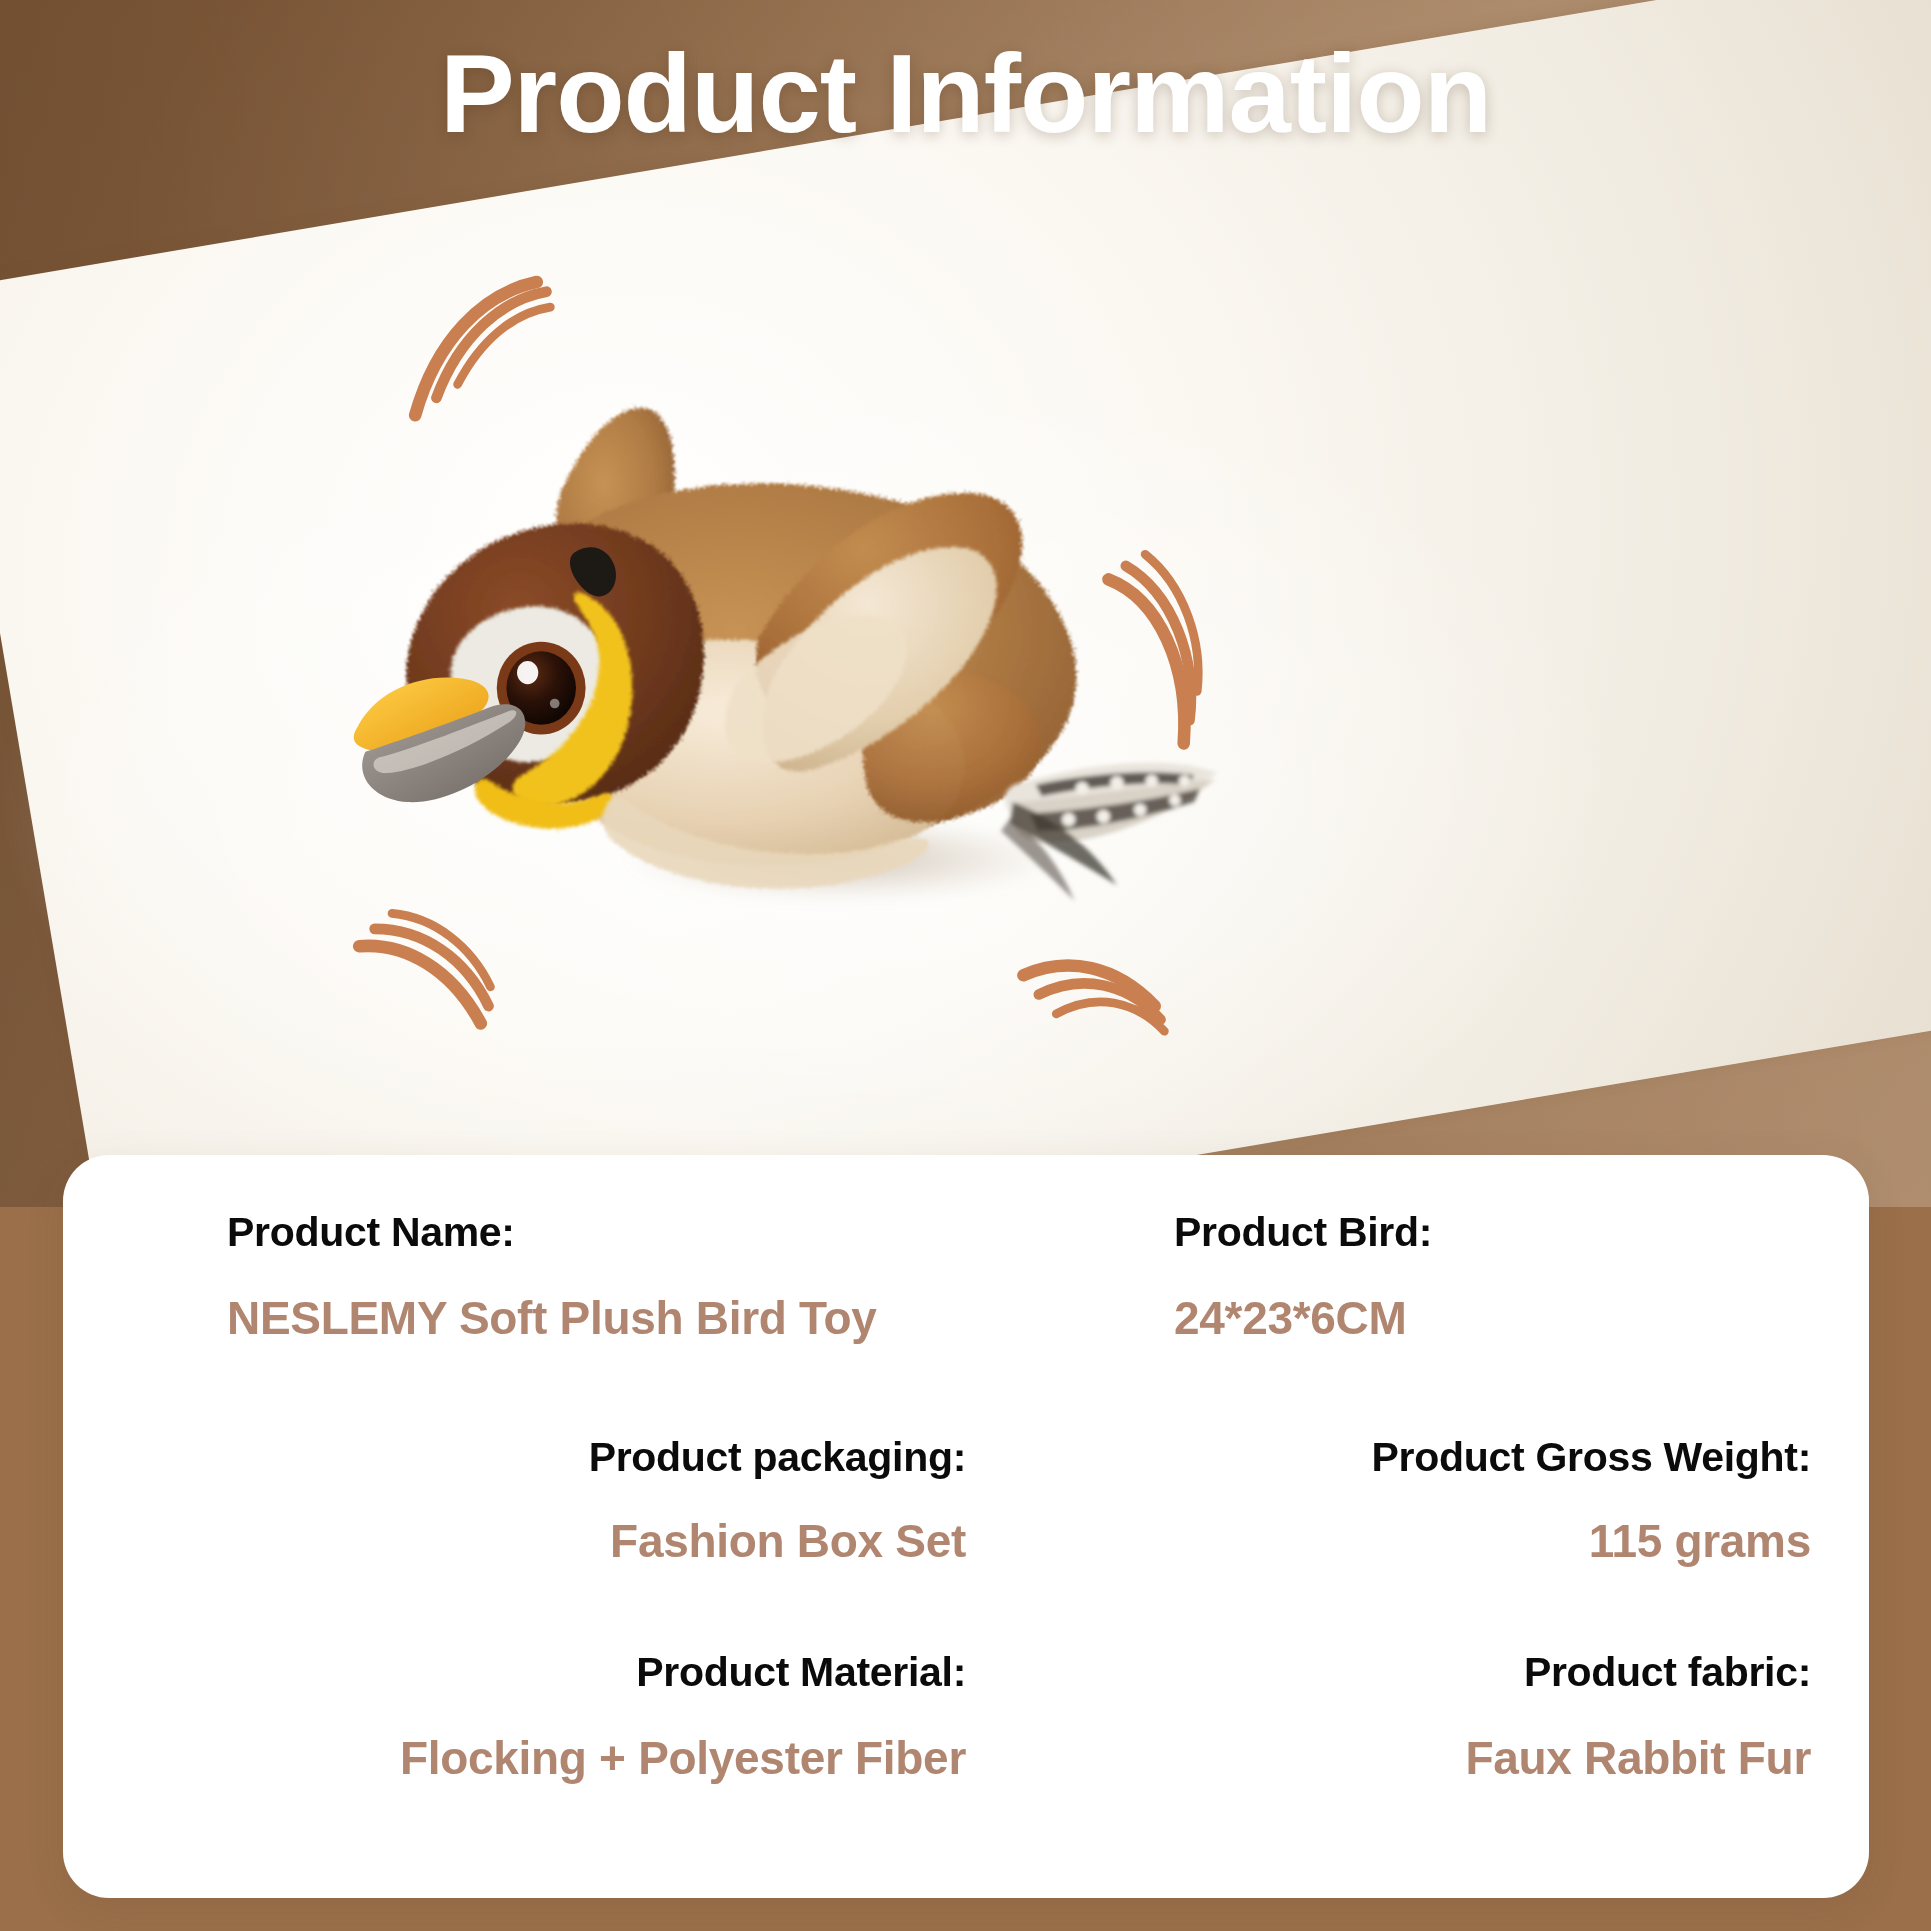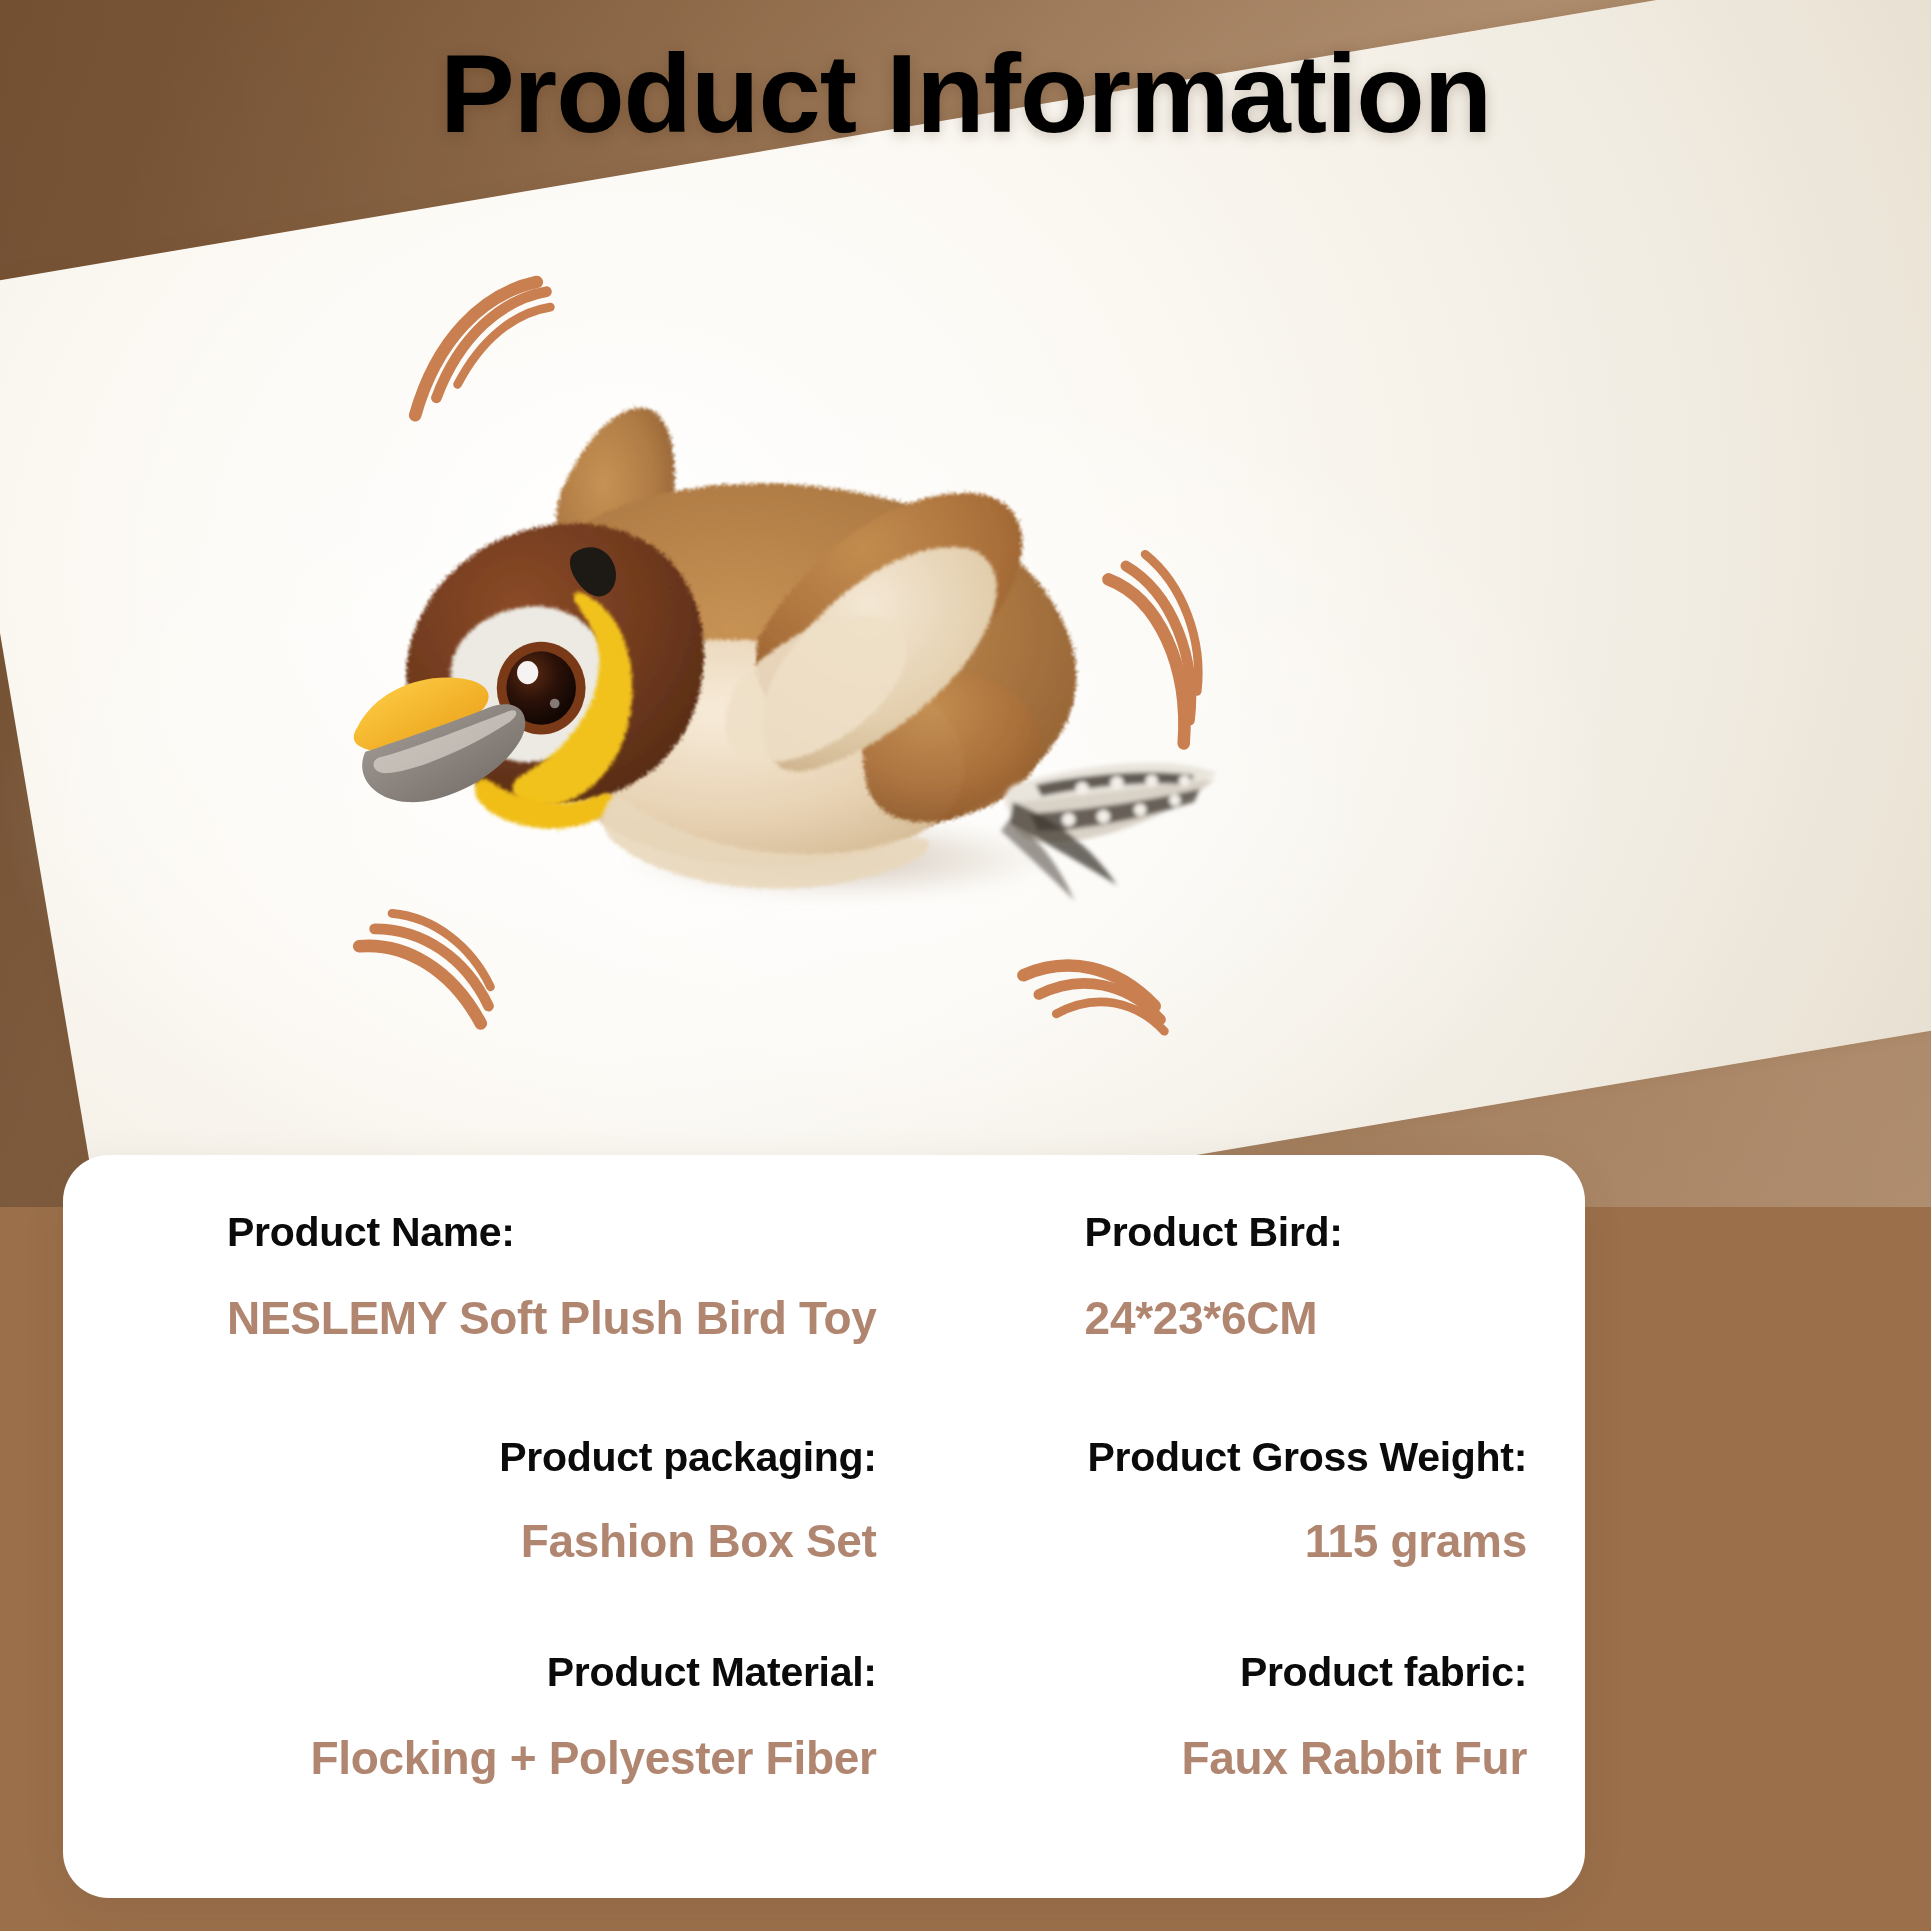--- a/index.html
+++ b/index.html
@@ -40,21 +40,21 @@
   .table-glow{
     position:absolute;left:0;top:415px;width:1931px;height:792px;
     background:radial-gradient(60% 80% at 42% 48%, rgba(255,255,255,0.85) 0%, rgba(255,255,255,0.0) 70%);
     pointer-events:none;
   }
 
   
   .title{
     position:absolute;left:0;right:0;top:35px;
     text-align:center;
-    color:#000000;
+    color:#ffffff;
     font-size:112px;
     font-weight:bold;
     letter-spacing:-1px;
     line-height:1.05;
     text-shadow:0 2.9px 13.5px rgba(70,42,20,0.25);
   }
 
   
   .bird{
     position:absolute;left:319px;top:348px;width:966px;height:599px;
@@ -67,21 +67,21 @@
 
   
   .bird-shadow{
     position:absolute;left:541px;top:801px;width:599px;height:116px;
     background:radial-gradient(50% 50% at 50% 50%, rgba(150,120,88,0.40) 0%, rgba(150,120,88,0.0) 72%);
     filter:blur(7.7px);
   }
 
   
   .card{
-    position:absolute;left:63px;top:1155px;width:1522px;height:743px;
+    position:absolute;left:63px;top:1155px;width:1806px;height:743px;
     background:#ffffff;
     border-radius:46px;
     box-shadow:0 9.7px 39px rgba(90,60,35,0.10);
     overflow:hidden;
   }
   .grid{
     position:absolute;left:0;top:0;right:0;bottom:0;
     display:grid;
     grid-template-columns:1fr 1fr;
     grid-template-rows:1fr 1fr 1fr;

